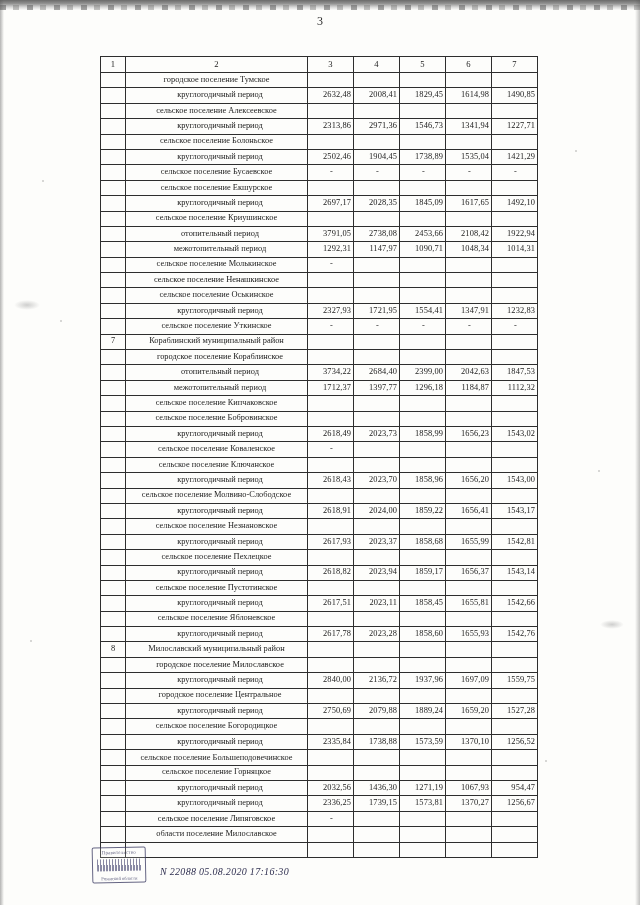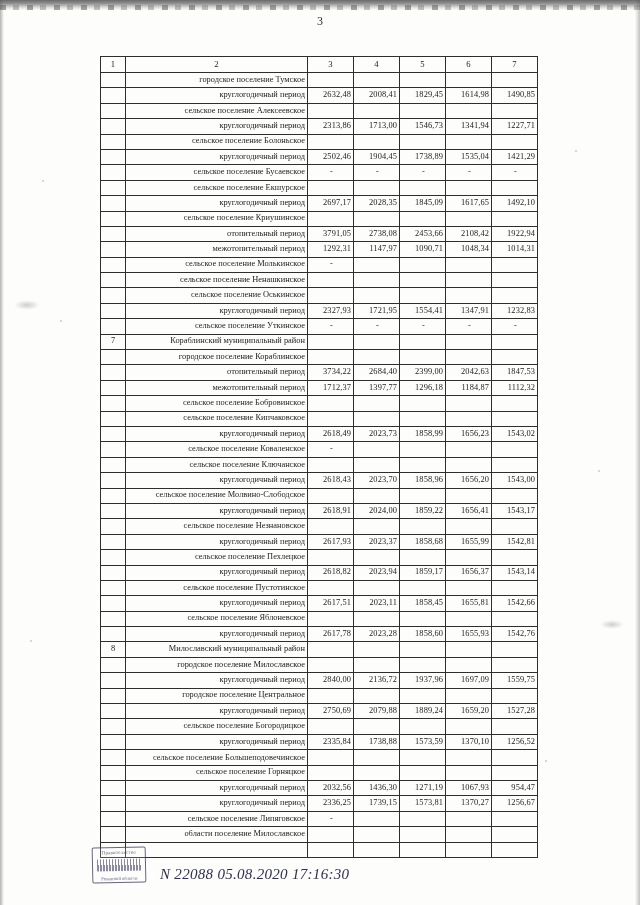--- a/index.html
+++ b/index.html
@@ -94,21 +94,21 @@
   }
   col.c1 { width: 25px; }
   col.c2 { width: 182px; }
   col.c3 { width: 46px; }
   col.c4 { width: 46px; }
   col.c5 { width: 46px; }
   col.c6 { width: 46px; }
   col.c7 { width: 46px; }
 
   td.num-col { text-align: center; }
-  td.name { text-align: right; padding-left: 3px; }
+  td.name { text-align: center; padding-left: 3px; }
   td.name.ind { padding-left: 9px; }
   td.val { text-align: right; padding-right: 4px; letter-spacing: .1px; }
   td.val.dash { text-align: center; padding-right: 0; }
 
   tr.header td {
     text-align: center;
     height: 13px;
     font-size: 8.6px;
   }
   td.wrap2 {
@@ -156,21 +156,21 @@
     position: absolute;
     bottom: 1px; left: 0; right: 0;
     text-align: center;
     font-size: 4.6px;
     color: #3b3b62;
   }
   .footer-reg {
     position: absolute;
     left: 160px;
     top: 866px;
-    font-size: 15px;
+    font-size: 10px;
     font-style: italic;
     color: #2f2f50;
     letter-spacing: .3px;
   }
   .footer-reg .glyph {
     font-family: "Liberation Serif", serif;
     font-style: italic;
   }
   .blotch {
     position: absolute;
@@ -243,21 +243,21 @@
           <td class="val"></td>
           <td class="val"></td>
           <td class="val"></td>
           <td class="val"></td>
           <td class="val"></td>
         </tr>
         <tr>
           <td class="num-col"></td>
           <td class="name ind">круглогодичный период</td>
           <td class="val">2313,86</td>
-          <td class="val">1713,00</td>
+          <td class="val">2971,36</td>
           <td class="val">1546,73</td>
           <td class="val">1341,94</td>
           <td class="val">1227,71</td>
         </tr>
         <tr>
           <td class="num-col"></td>
           <td class="name">сельское поселение Болоньское</td>
           <td class="val"></td>
           <td class="val"></td>
           <td class="val"></td>
@@ -403,30 +403,30 @@
           <td class="num-col"></td>
           <td class="name ind">межотопительный период</td>
           <td class="val">1712,37</td>
           <td class="val">1397,77</td>
           <td class="val">1296,18</td>
           <td class="val">1184,87</td>
           <td class="val">1112,32</td>
         </tr>
         <tr>
           <td class="num-col"></td>
+          <td class="name">сельское поселение Кипчаковское</td>
+          <td class="val"></td>
+          <td class="val"></td>
+          <td class="val"></td>
+          <td class="val"></td>
+          <td class="val"></td>
+        </tr>
+        <tr>
+          <td class="num-col"></td>
           <td class="name">сельское поселение Бобровинское</td>
-          <td class="val"></td>
-          <td class="val"></td>
-          <td class="val"></td>
-          <td class="val"></td>
-          <td class="val"></td>
-        </tr>
-        <tr>
-          <td class="num-col"></td>
-          <td class="name">сельское поселение Кипчаковское</td>
           <td class="val"></td>
           <td class="val"></td>
           <td class="val"></td>
           <td class="val"></td>
           <td class="val"></td>
         </tr>
         <tr>
           <td class="num-col"></td>
           <td class="name ind">круглогодичный период</td>
           <td class="val">2618,49</td>

